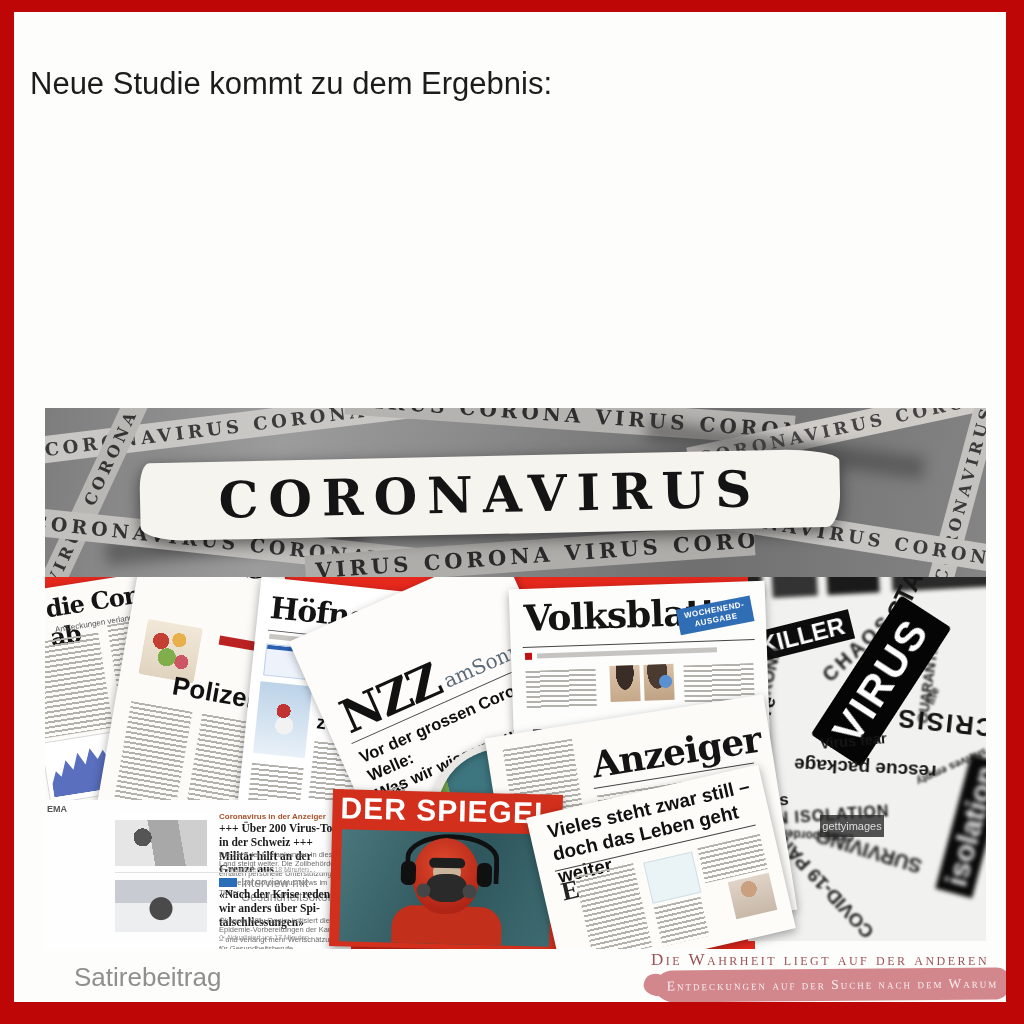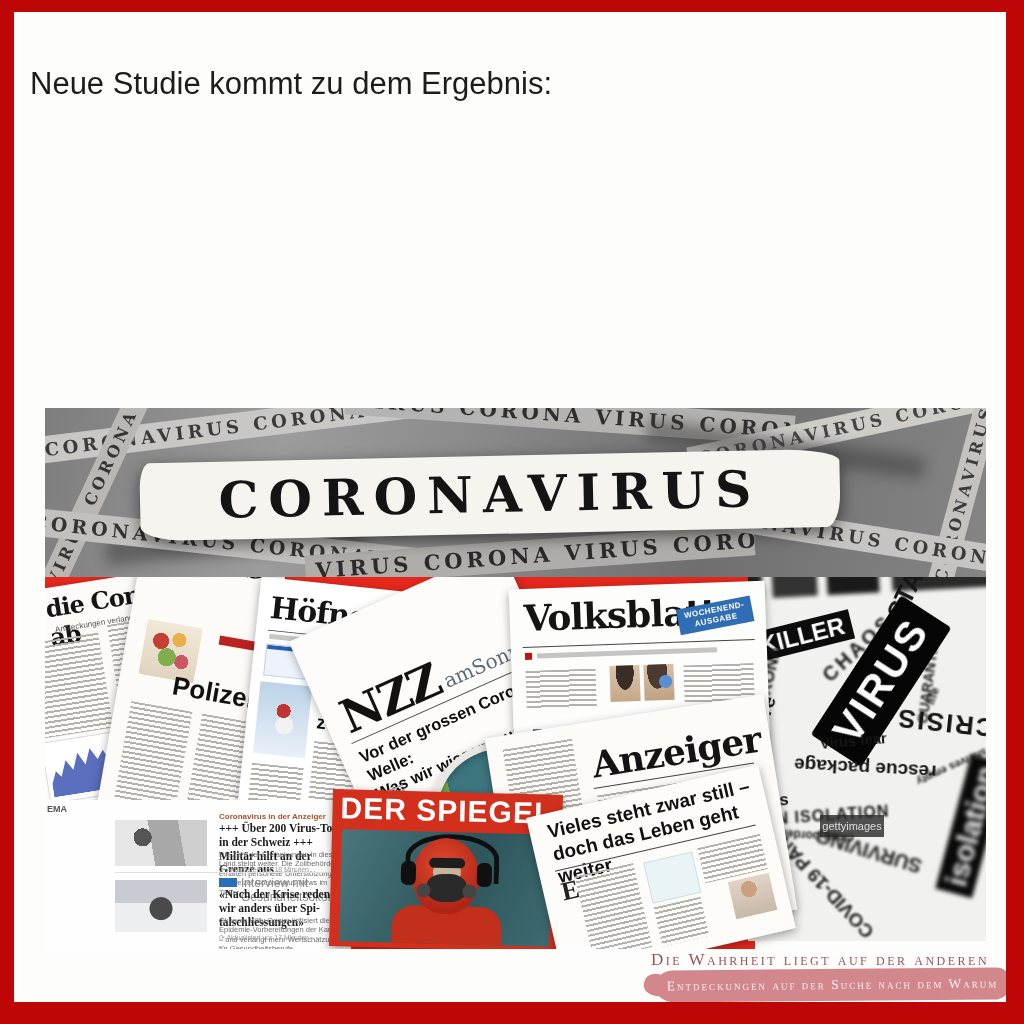--- a/index.html
+++ b/index.html
@@ -403,19 +403,20 @@
       <div class="rule vie-rule"></div>
       <div class="vie-drop">E</div>
       <div class="fcol" style="left:34px;top:68px;width:60px;height:86px;"></div>
       <div class="vie-box"></div>
       <div class="fcol" style="left:160px;top:68px;width:64px;height:36px;"></div>
       <div class="fcol" style="left:104px;top:116px;width:48px;height:40px;"></div>
       <div class="vie-img"></div>
     </div>
   </div>
 
+  <div class="satire">Satirebeitrag</div>
   <div class="slogan-top">Die Wahrheit liegt auf der anderen Seite</div>
   <div class="brush-tail"></div>
   <div class="brush">
     <span>Entdeckungen auf der Suche nach dem Warum</span>
   </div>
 
 </div>
 
 </body></html>

